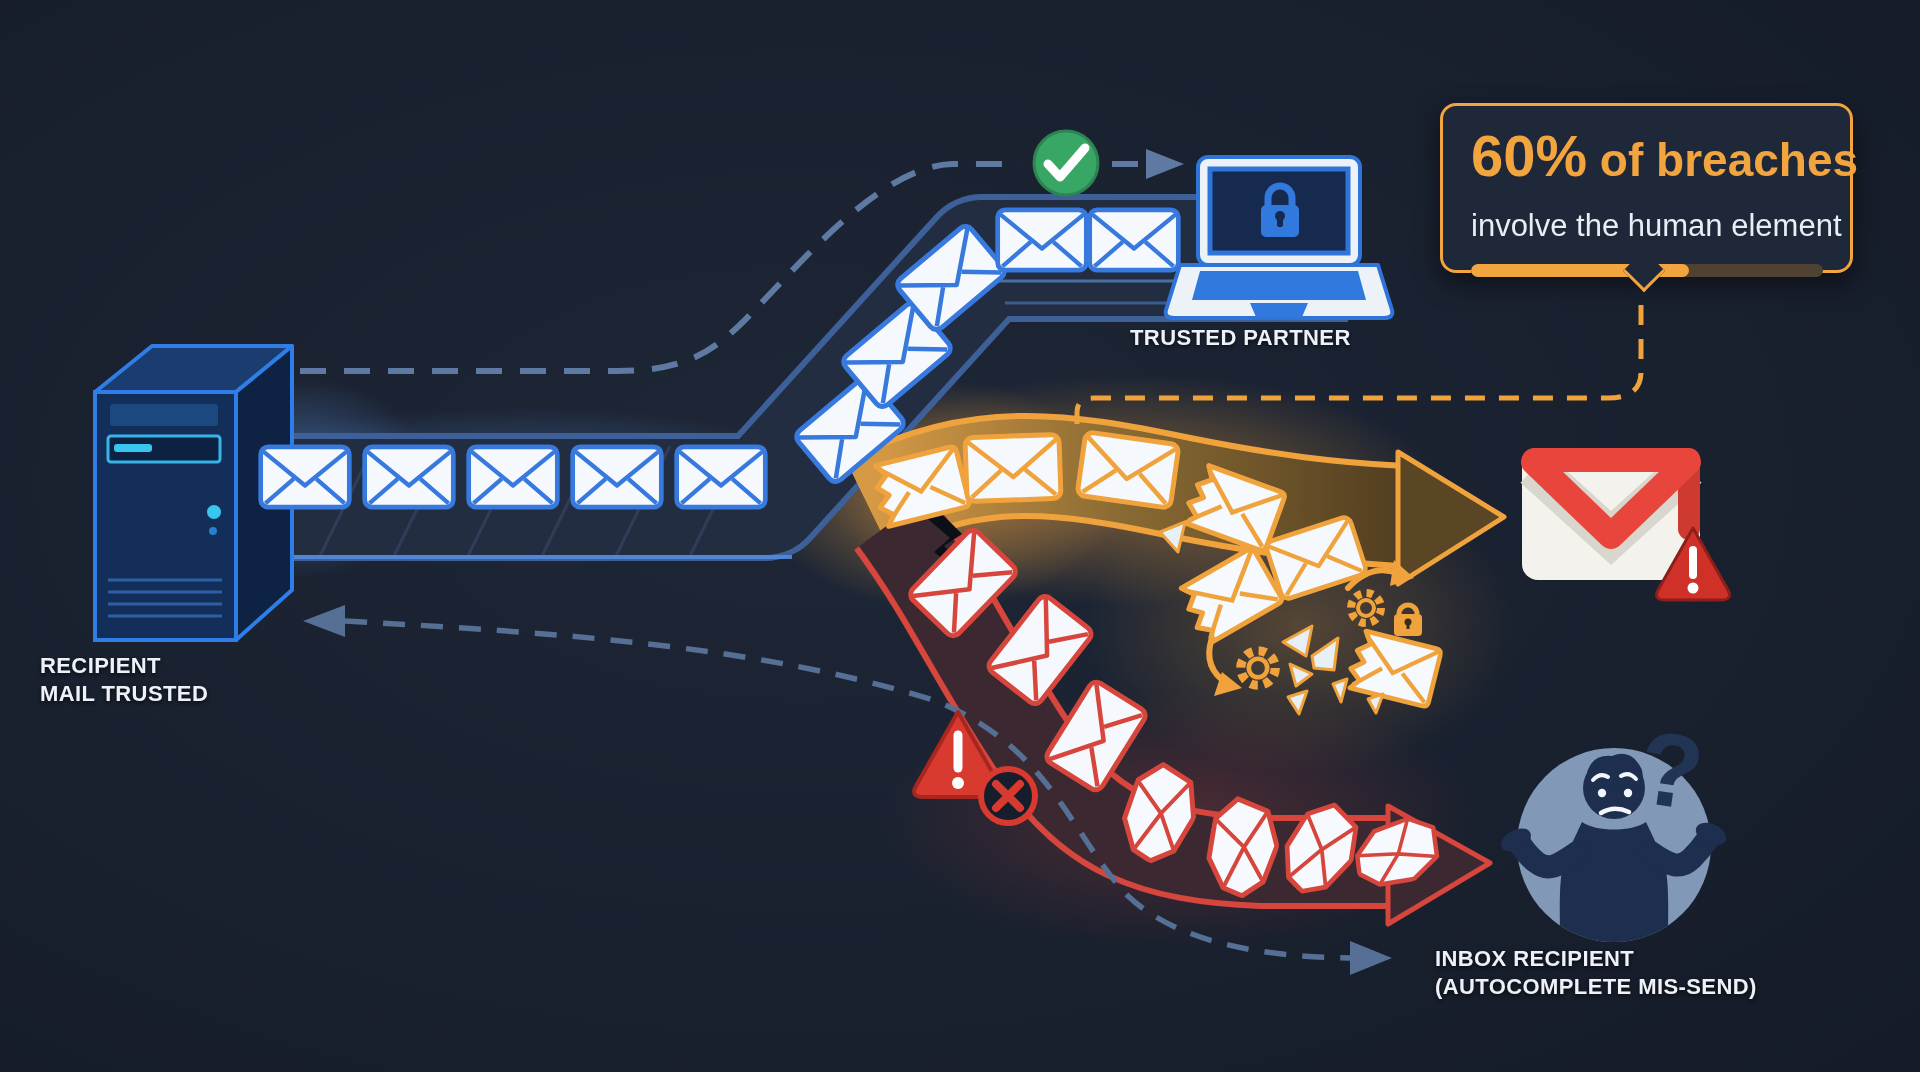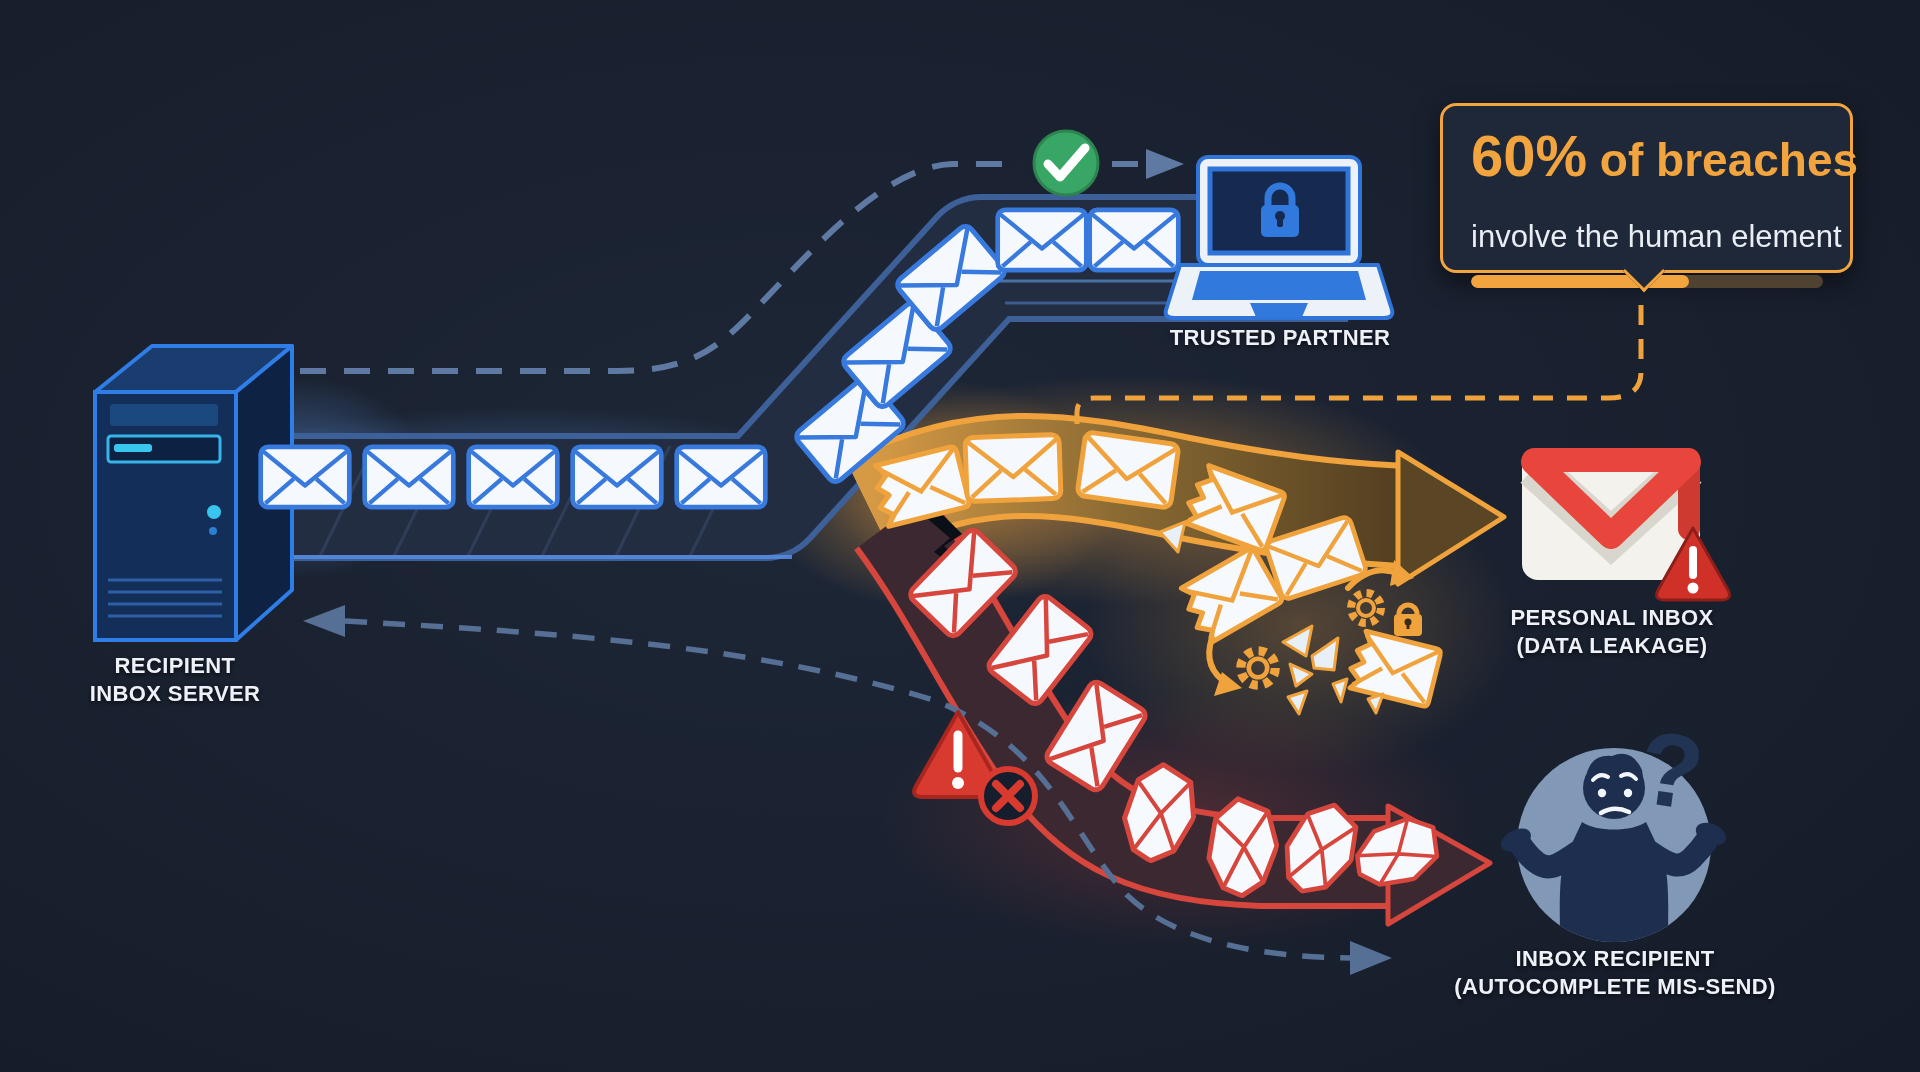--- a/index.html
+++ b/index.html
@@ -1,31 +1,31 @@
 <!DOCTYPE html>
 <html><head>
 <meta charset="utf-8">
 <style>
   html,body{margin:0;padding:0;background:#141a26;}
   .stage{position:relative;width:1920px;height:1072px;overflow:hidden;background:#1a2231;
          font-family:"Liberation Sans",sans-serif;}
   svg.art{position:absolute;left:0;top:0;}
-  .label{position:absolute;color:#eef2f8;font-weight:bold;text-align:center;letter-spacing:.4px;
+  .label{position:absolute;color:#eef2f8;font-weight:bold;text-align:left;letter-spacing:.4px;
          text-shadow:0 2px 4px rgba(0,0,0,.65);font-size:22px;line-height:28px;}
   #label-server{left:40px;top:652px;width:270px;}
   #label-trusted{left:1130px;top:324px;width:300px;}
   #label-personal{left:1462px;top:604px;width:300px;}
   #label-wrong{left:1435px;top:945px;width:360px;}
   .callout{position:absolute;left:1440px;top:103px;width:413px;height:170px;background:#1f2838;
            border:3px solid #f2a43e;border-radius:16px;box-sizing:border-box;
            padding:20px 16px 0 28px;box-shadow:0 10px 24px rgba(0,0,0,.5);}
   .callout-line1{color:#f2a43e;font-weight:bold;line-height:60px;white-space:nowrap;}
   .callout-line1 .stat{font-size:58px;}
   .callout-line1 .suffix{font-size:46px;}
-  .callout-line2{color:#e9edf4;font-size:31px;margin-top:18px;white-space:nowrap;}
+  .callout-line2{color:#e9edf4;font-size:31px;margin-top:7px;white-space:nowrap;}
   .progress-track{margin-top:20px;width:352px;height:13px;border-radius:7px;background:#4f4230;overflow:hidden;}
   .progress-fill{height:100%;border-radius:7px;background:#f2a43e;width:0;}
   .callout-tail{position:absolute;left:186px;bottom:-16px;width:27px;height:27px;background:#1f2838;
                 border-right:3px solid #f2a43e;border-bottom:3px solid #f2a43e;transform:rotate(45deg);}
 </style>
 </head>
 <body>
 
 <div class="stage">
 
@@ -264,27 +264,23 @@
       <path d="M1601 813 Q1614 805 1629 812" stroke-width="4.5"></path>
     </g>
     <circle cx="1602" cy="793" r="4.2" fill="#f2f5fa"></circle>
     <circle cx="1628" cy="793" r="4.2" fill="#f2f5fa"></circle>
     <text x="1666" y="806" font-size="104" font-weight="bold" fill="#223453" text-anchor="middle" font-family="Liberation Sans, sans-serif" transform="rotate(8 1666 806)">?</text>
   </g>
 </svg>
 
 <div class="label" id="label-server">
   <span style="display:block">RECIPIENT</span>
-  <span style="display:block">INBOX SERVER</span>
+  <span style="display:block">MAIL TRUSTED</span>
 </div>
 <div class="label" id="label-trusted">TRUSTED PARTNER</div>
-<div class="label" id="label-personal">
-  <span style="display:block">PERSONAL INBOX</span>
-  <span style="display:block">(DATA LEAKAGE)</span>
-</div>
 <div class="label" id="label-wrong">
   <span style="display:block">INBOX RECIPIENT</span>
   <span style="display:block">(AUTOCOMPLETE MIS-SEND)</span>
 </div>
 
 <div class="callout">
   <div class="callout-line1">
     <span class="stat">60%</span><span class="suffix"> of breaches</span>
   </div>
   <div class="callout-line2">involve the human element</div>

